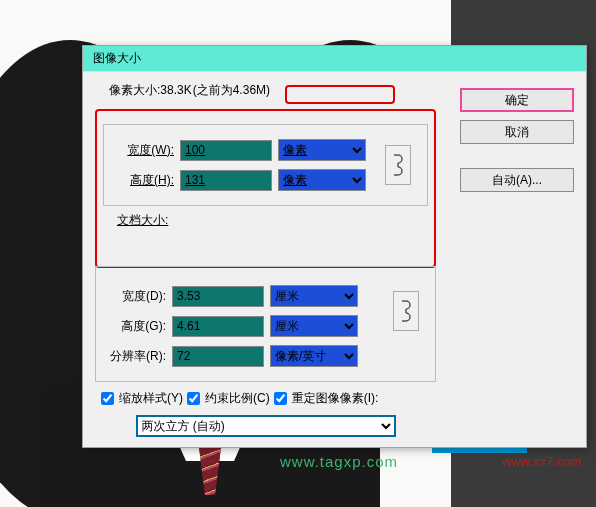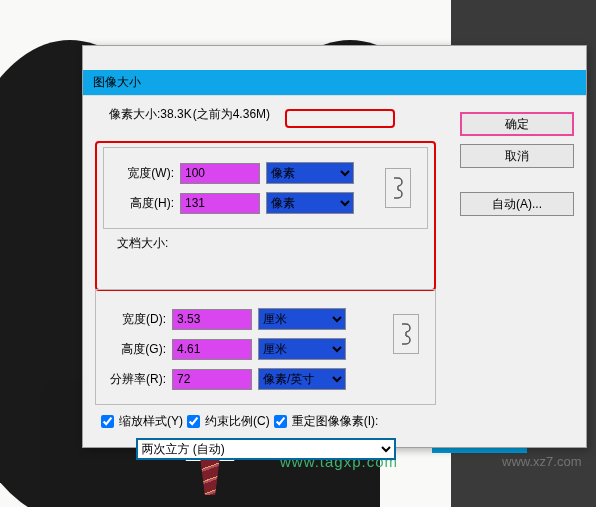--- a/index.html
+++ b/index.html
@@ -124,44 +124,43 @@
       left: 525px;
       top: 420px;
       color: #fff;
       font-size: 18px;
       font-weight: 700;
     }
     .xz-url {
       position: absolute;
       left: 502px;
       top: 454px;
-      color: #737373;
+      color: #b91c1c;
       font-size: 13px;
     }
 
     .dialog {
       position: absolute;
       left: 82px;
       top: 45px;
       width: 505px;
       height: 403px;
       background: #f0f0f0;
       border: 1px solid #a0a0a0;
       box-shadow: 2px 2px 8px rgba(0,0,0,0.3);
       display: flex;
       flex-direction: column;
     }
     .titlebar {
       height: 26px;
-      background: #0ea5e9;
+      background: #5eead4;
       border-bottom: 1px solid #ddd;
       padding: 4px 10px;
       display: flex;
       align-items: center;
-      margin-top: 24px;
     }
     .dialog-body {
       flex: 1;
       display: flex;
       padding: 10px 12px 14px 12px;
       gap: 24px;
     }
     .left-col {
       flex: 1;
       display: flex;
@@ -193,22 +192,23 @@
     .hl-top {
       position: absolute;
       left: 176px;
       top: 3px;
       width: 110px;
       height: 19px;
     }
     .hl-group {
       border: 2px solid #e10000;
       border-radius: 4px;
-      margin-top: 12px;
-      padding: 0 6px 36px 6px;
+      margin-top: 4px;
+      padding: 9px 6px 36px 6px;
+      text-decoration: underline;
     }
     .lbl-line {
       position: relative;
       display: flex;
       align-items: center;
       margin-bottom: 6px;
     }
     .groupbox {
       border: 1px solid #bbb;
       padding: 14px 10px 10px 10px;
@@ -222,25 +222,25 @@
       display: flex;
       align-items: center;
       gap: 6px;
       height: 30px;
     }
     .row label {
       width: 60px;
       text-align: right;
     }
     .row input[type=text] {
-      width: 80px;
+      width: 92px;
       height: 21px;
       border: 1px solid #888;
       padding: 1px 4px;
-      background: #d946ef;
+      background: #0f766e;
       font-size: 12px;
     }
     .row select {
       width: 88px;
       height: 22px;
       border: 1px solid #888;
       background: #1d4ed8;
       font-size: 12px;
     }
     .two-rows-wrap {

